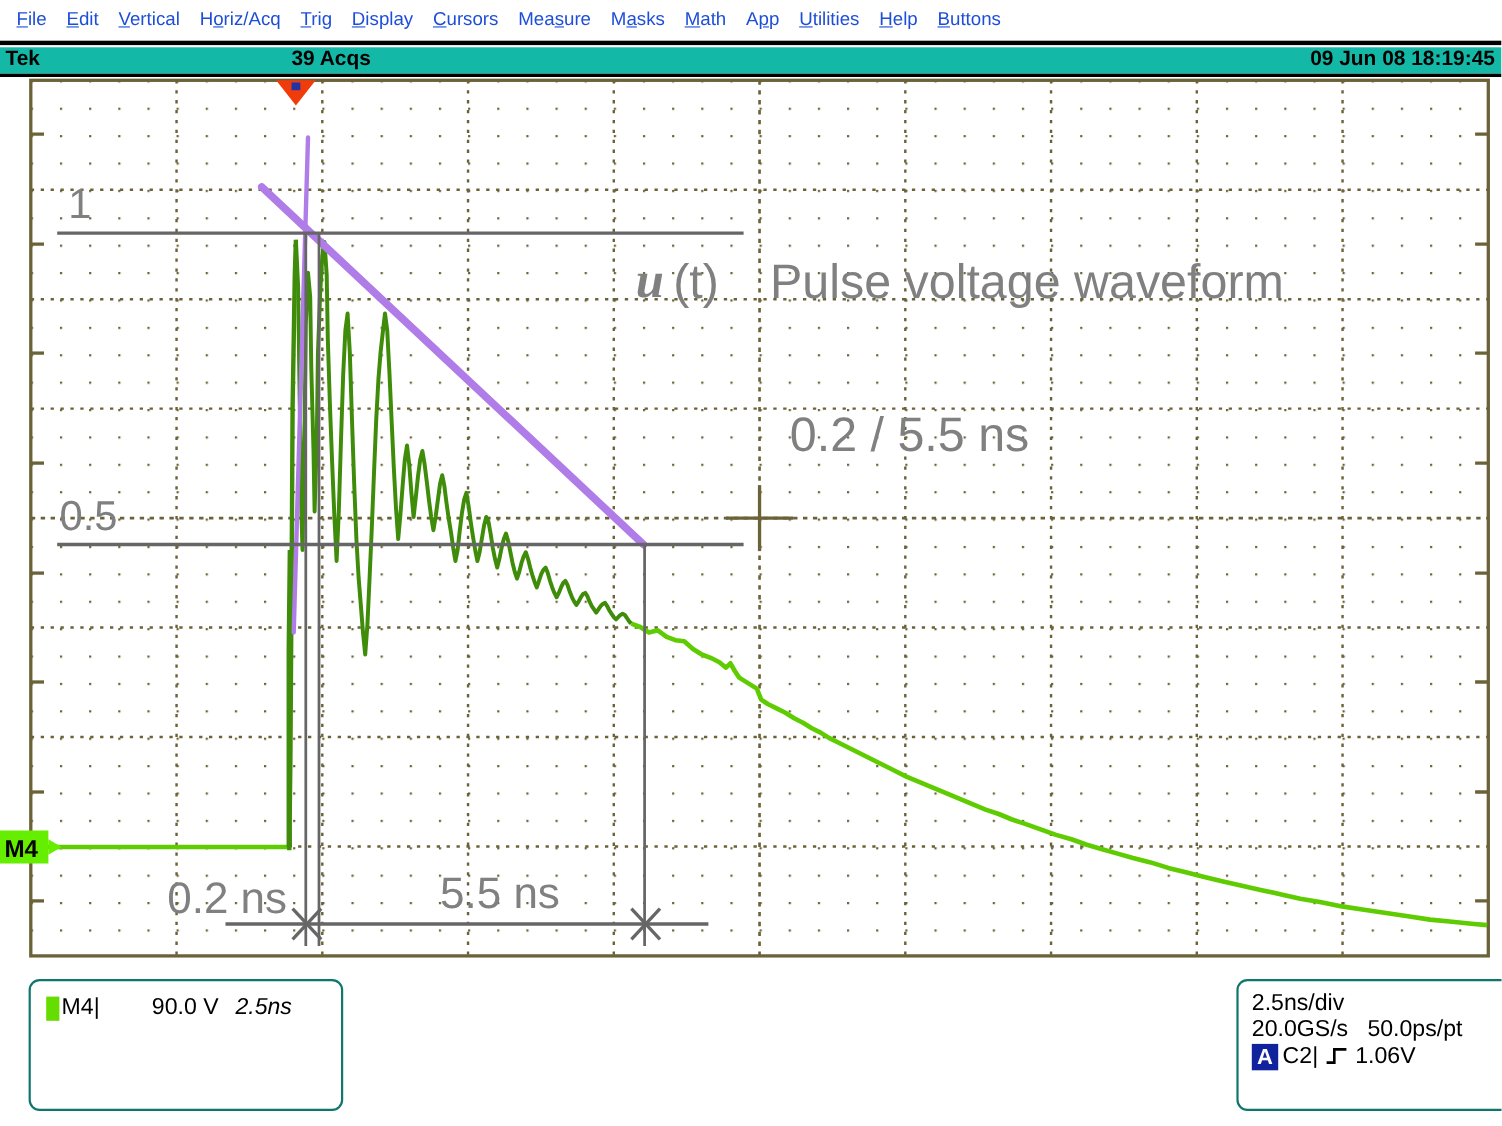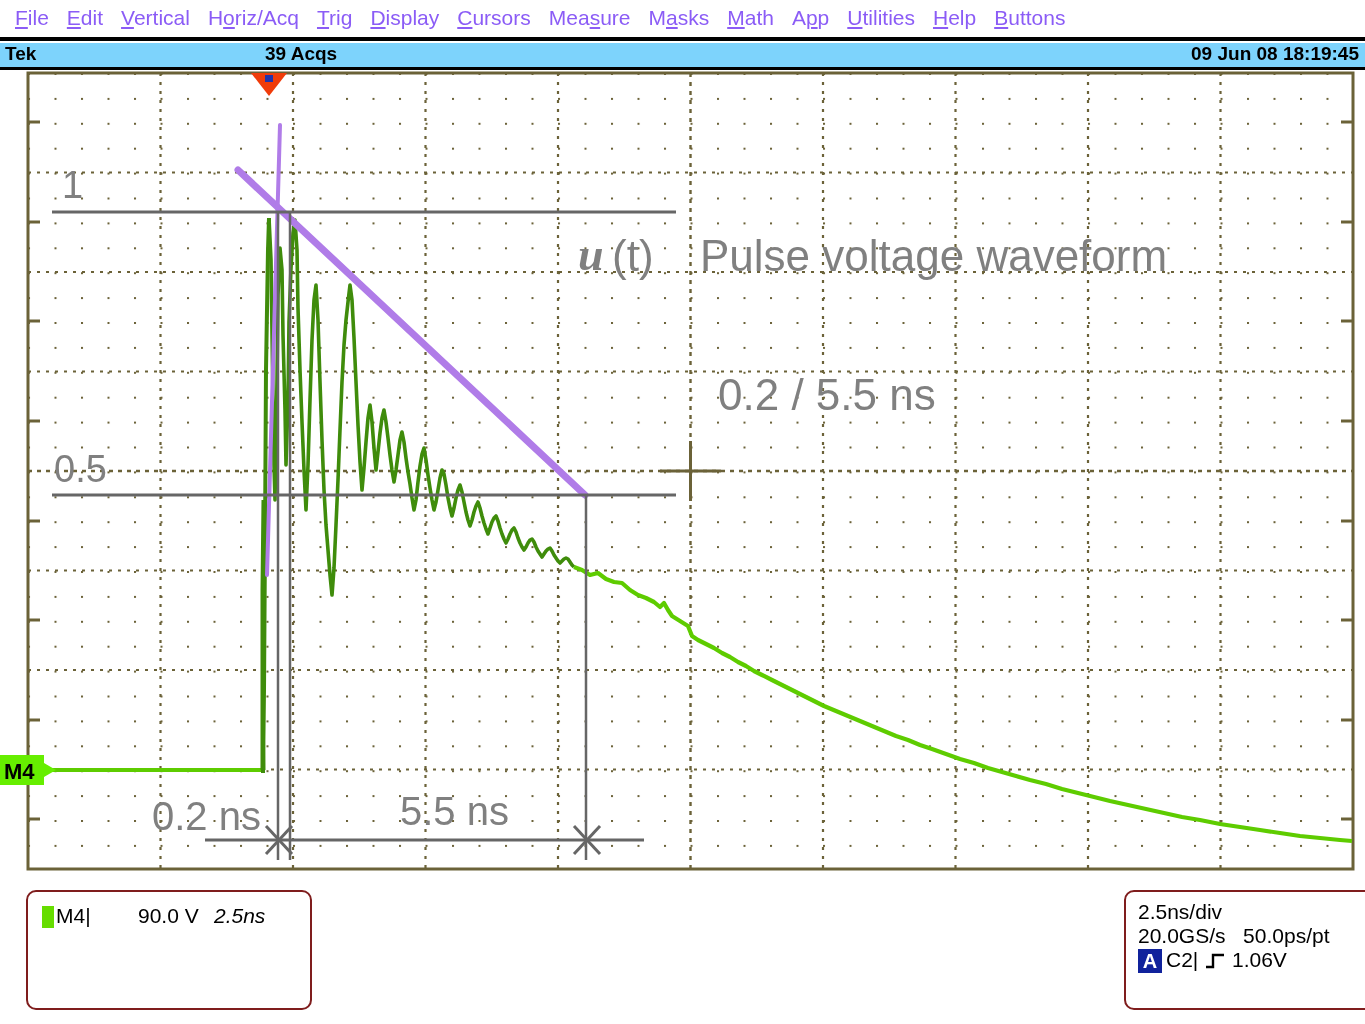--- a/index.html
+++ b/index.html
@@ -15,38 +15,38 @@
   
   #menubar{
     position:absolute;left:0;top:0;width:1365px;height:36px;
     background:#ffffff;
     display:flex;align-items:center;
     padding-left:6px;
     box-sizing:border-box;
   }
   .menu-item{
     font-family:"Liberation Sans", sans-serif;
-    font-size:21px;
+    font-size:17px;
     font-weight:500;
-    color:#8b5cf6;
+    color:#1d4ed8;
     padding:0 9px;
     white-space:nowrap;
     line-height:30px;
     cursor:default;
   }
   .menu-item u{text-decoration:underline;}
   #menubar-rule{
     position:absolute;left:0;top:37px;width:1365px;height:4px;
     background:#000000;
   }
 
   
   #statusbar{
     position:absolute;left:0;top:43px;width:1365px;height:24px;
-    background:#7dd3fc;
+    background:#14b8a6;
   }
   .status-text{
     position:absolute;
     font-family:"Liberation Sans", sans-serif;
     font-size:19px;
     font-weight:bold;
     color:#000000;
     white-space:nowrap;
     line-height:22px;
   }
@@ -63,21 +63,21 @@
   #plotwrap{
     position:absolute;
     left:0px;top:70px;width:1365px;height:810px;
     background:#ffffff;
   }
   #plotsvg{display:block;}
 
   
   .readout-box{
     position:absolute;
-    border:2px solid #7f1d1d;
+    border:2px solid #0f766e;
     border-radius:10px;
     background:#ffffff;
     box-sizing:border-box;
     padding-left:44px;
   }
   #left-readout{left:26px;top:890px;width:286px;height:120px;}
   #right-readout{left:1124px;top:890px;width:256px;height:120px;}
 
   .ro-line{
     position:absolute;

